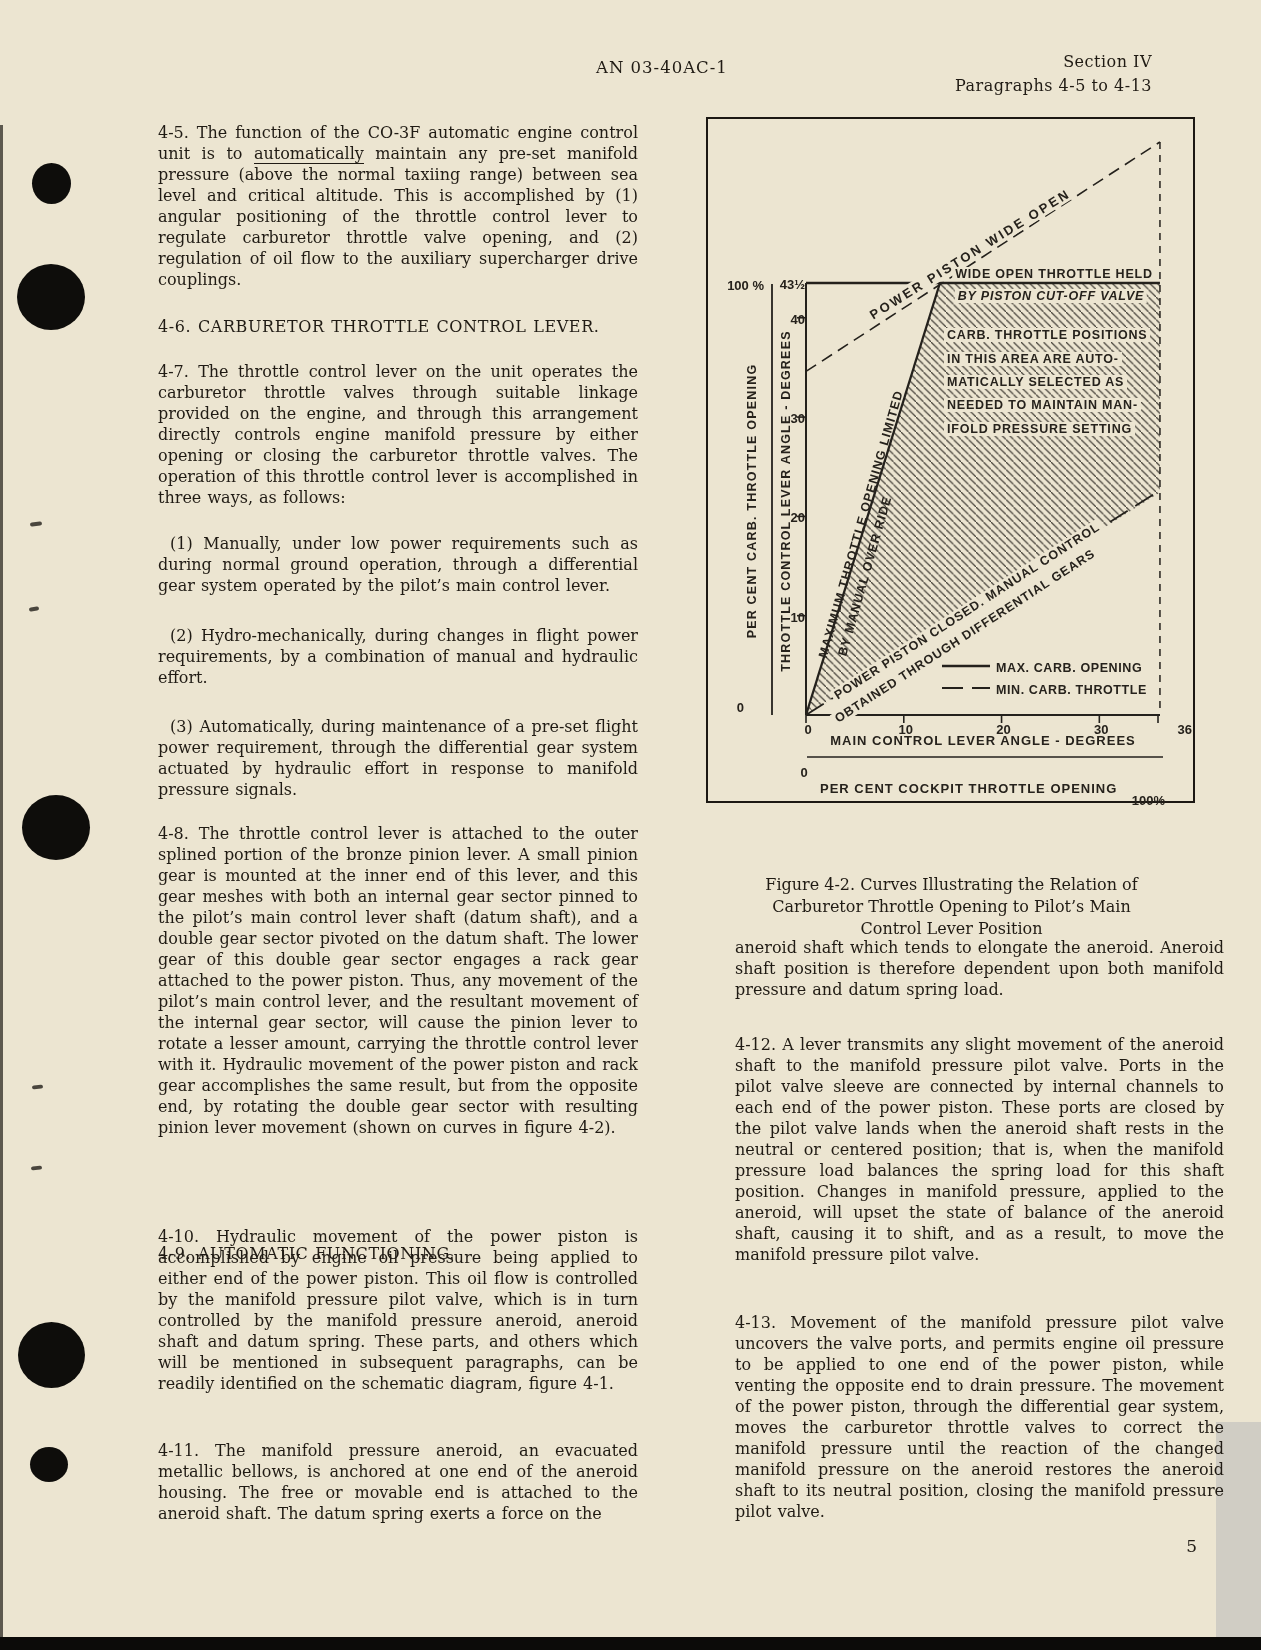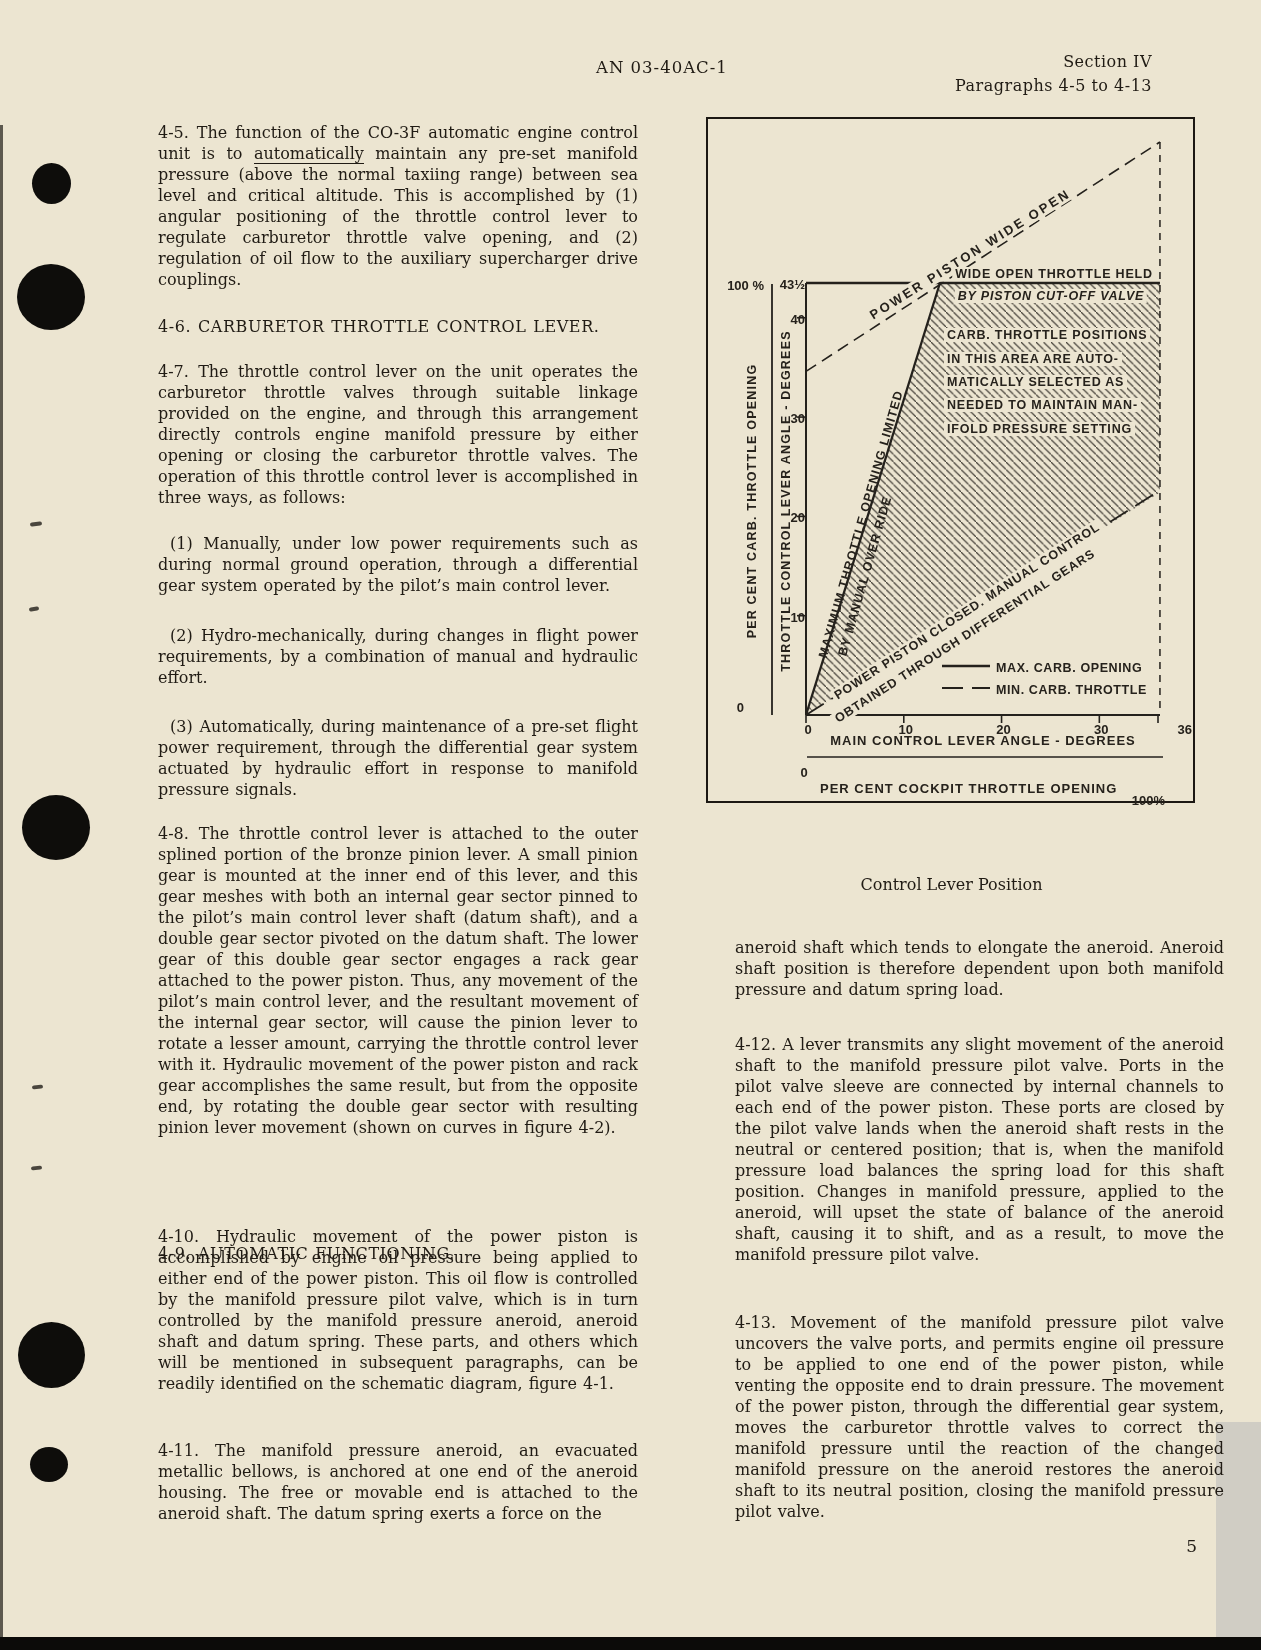--- a/index.html
+++ b/index.html
@@ -122,20 +122,22 @@
     <div class="chart-label knock" style="font-size: 12.5px; letter-spacing: 0.8px; left: 236px; top: 233px;">IN THIS AREA ARE AUTO-</div>
     <div class="chart-label knock" style="font-size: 12.5px; letter-spacing: 0.8px; left: 236px; top: 256px;">MATICALLY SELECTED AS</div>
     <div class="chart-label knock" style="font-size: 12.5px; letter-spacing: 0.8px; left: 236px; top: 279px;">NEEDED TO MAINTAIN MAN-</div>
     <div class="chart-label knock" style="font-size: 12.5px; letter-spacing: 0.8px; left: 236px; top: 303px;">IFOLD PRESSURE SETTING</div>
     <div class="chart-label" style="font-size: 12.5px; letter-spacing: 1px; left: 153px; top: 405px; transform: translate(-50%, -50%) rotate(-74deg);">MAXIMUM THROTTLE OPENING LIMITED</div>
     <div class="chart-label" style="font-size: 12.5px; letter-spacing: 1px; left: 157px; top: 457px; transform: translate(-50%, -50%) rotate(-74deg);">BY MANUAL OVER RIDE</div>
     <div class="chart-label knock" style="font-size: 12.5px; letter-spacing: 1px; left: 259px; top: 492px; transform: translate(-50%, -50%) rotate(-33deg);">POWER PISTON CLOSED. MANUAL CONTROL</div>
     <div class="chart-label knock" style="font-size: 12.5px; letter-spacing: 1px; left: 257px; top: 517px; transform: translate(-50%, -50%) rotate(-33deg);">OBTAINED THROUGH DIFFERENTIAL GEARS</div>
   </div>
 <div class="abs caption">
+  <div>Figure 4-2. Curves Illustrating the Relation of</div>
+  <div>Carburetor Throttle Opening to Pilot’s Main</div>
   <div>Control Lever Position</div>
 </div>
 
 <div class="abs col rcol" style="top:937px;">aneroid shaft which tends to elongate the aneroid. Aneroid shaft position is therefore dependent upon both manifold pressure and datum spring load.</div>
 <div class="abs col rcol" style="top:1034px;">4-12. A lever transmits any slight movement of the aneroid shaft to the manifold pressure pilot valve. Ports in the pilot valve sleeve are connected by internal channels to each end of the power piston. These ports are closed by the pilot valve lands when the aneroid shaft rests in the neutral or centered position; that is, when the manifold pressure load balances the spring load for this shaft position. Changes in manifold pressure, applied to the aneroid, will upset the state of balance of the aneroid shaft, causing it to shift, and as a result, to move the manifold pressure pilot valve.</div>
 <div class="abs col rcol" style="top:1312px;">4-13. Movement of the manifold pressure pilot valve uncovers the valve ports, and permits engine oil pressure to be applied to one end of the power piston, while venting the opposite end to drain pressure. The movement of the power piston, through the differential gear system, moves the carburetor throttle valves to correct the manifold pressure until the reaction of the changed manifold pressure on the aneroid restores the aneroid shaft to its neutral position, closing the manifold pressure pilot valve.</div>
 
 <div class="abs pagenum">5</div>
 
 </body></html>

